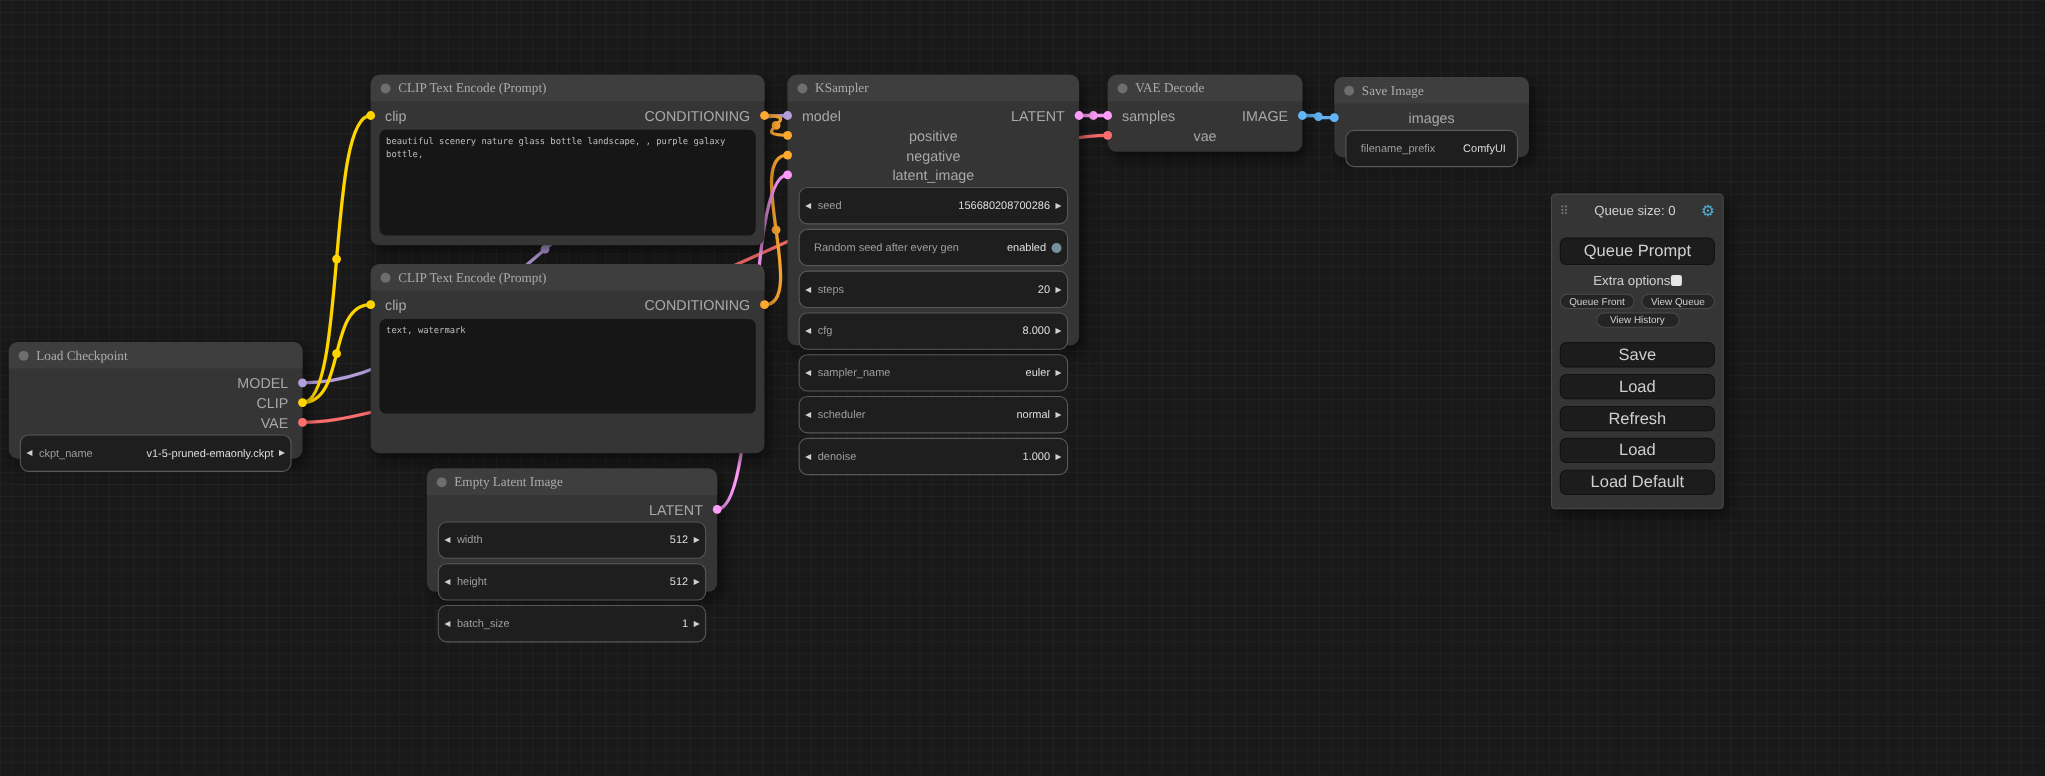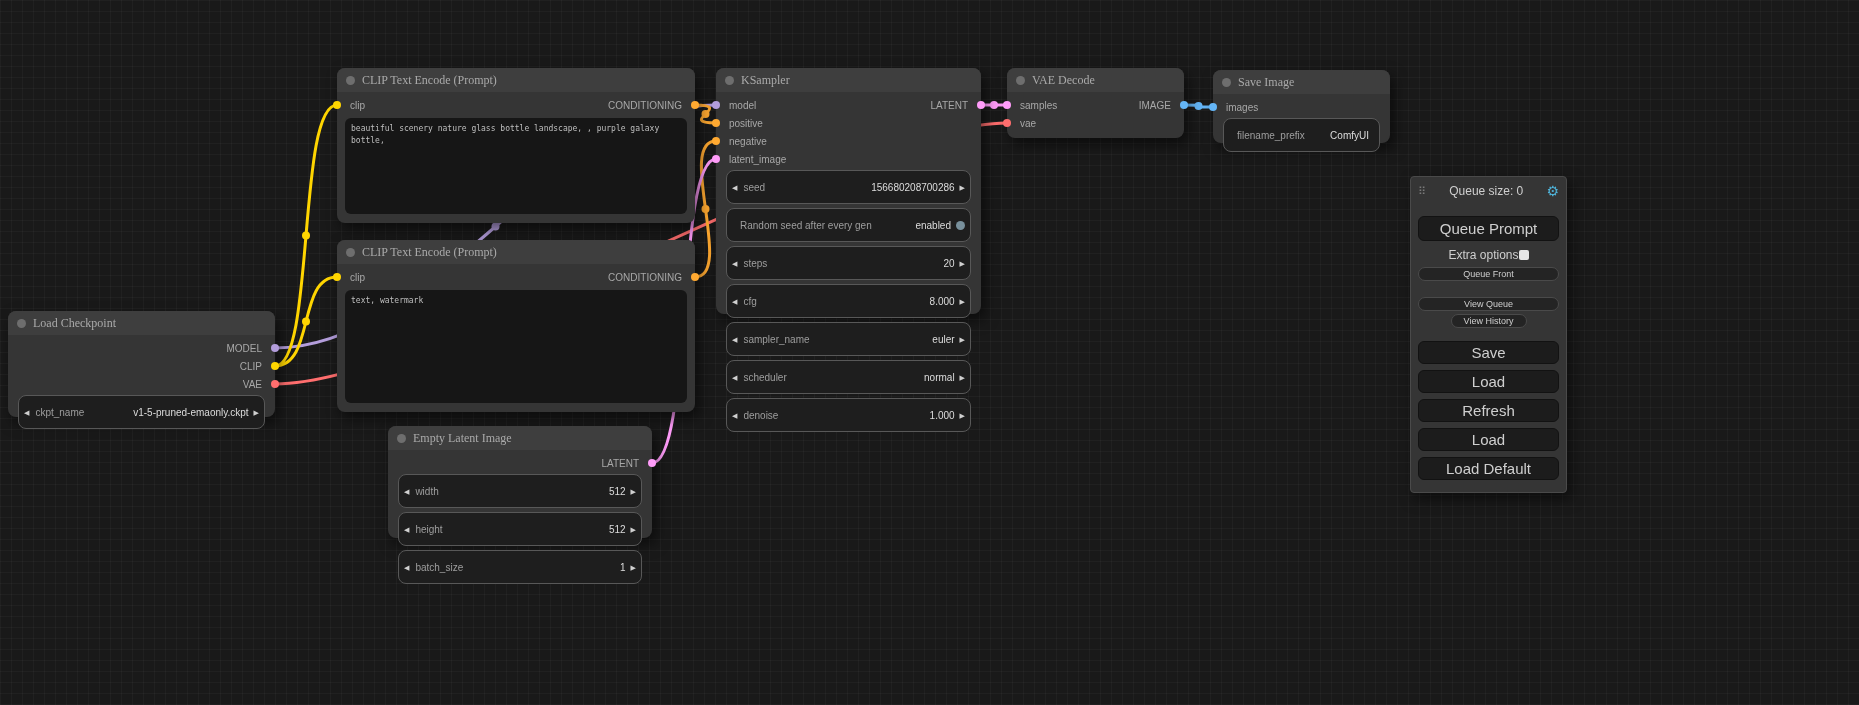--- a/index.html
+++ b/index.html
@@ -13,21 +13,21 @@
     background-size:11px 11px; }
   #wires { position:absolute; left:0; top:0; z-index:1; pointer-events:none; }
 
   .node { position:absolute; z-index:2; background:#353535; border-radius:8px;
     box-shadow:4px 6px 14px rgba(0,0,0,0.55); }
   .ntitle { height:24px; display:flex; align-items:center; gap:7px; padding:0 9px;
     background:#3e3e3e; border-radius:8px 8px 0 0; color:#aaaaaa; font-size:12px;font-family:Liberation Serif, serif; }
   .cdot { width:9px; height:9px; border-radius:50%; background:#6e6e6e; flex:0 0 auto; }
   .slots { padding-top:4px; }
   .slot { position:relative; height:18px; display:flex; align-items:center;
-    padding:0 13px; font-size:10px; color:#a8a8a8; }
+    padding:0 13px; font-size:13px; color:#a8a8a8;justify-content:center; }
   .slot .right-label { margin-left:auto; }
   .dot { width:8px; height:8px; border-radius:50%; background:#888; }
   .pdot { position:absolute; top:50%; margin-top:-4px; }
   .pdot.pleft  { left:-4px; }
   .pdot.pright { right:-4px; }
 
   .widget { height:14px; margin:0 10px 4px; display:flex; align-items:center;
     background:#1e1e1e; border:1px solid #585858; border-radius:8px;
     font-size:10px; color:#dcdcdc; padding:16px 5px; }
   .widget.first { margin-top:2px; }
@@ -49,21 +49,21 @@
   .drag-handle { color:#7a7a7a; font-size:11px; cursor:move; }
   .queue-size { flex:1; text-align:center; color:#cfcfcf; }
   .gear { font-size:14px; line-height:1; cursor:pointer; }
   .btn { display:block; width:100%; background:#1c1c1c; border:1px solid #121212;
     border-radius:6px; color:#cfcfcf; font-size:15px; font-family:inherit;
     padding:2px 0; text-align:center; cursor:pointer; }
   #queue-prompt { margin-top:16px; padding:3px 0; }
   .extra-row { display:flex; align-items:center; justify-content:center; gap:0;
     margin:7px 0 5px; font-size:12px; color:#cfcfcf; }
   .checkbox { width:10px; height:10px; background:#e6e6e6; border-radius:2px; cursor:pointer; }
-  .small-row { display:flex; gap:16px;flex-direction:column; }
+  .small-row { display:flex; gap:6px; }
   .btn.small { font-size:9px; padding:1px 3px; flex:1; border-radius:8px;
     background:#242424; border:1px solid #4a4a4a; }
   .vh-row { display:flex; justify-content:center; margin-top:3px; }
   .btn.small.vh { flex:none; width:76px; }
   .stack { display:flex; flex-direction:column; gap:6px; margin-top:13px; }
 </style>
 </head>
 <body>
 
 <div id="canvas">
@@ -137,21 +137,21 @@
       <span>CLIP Text Encode (Prompt)</span>
     </div>
     <div class="slots">
       <div class="slot">
         <span class="dot pdot pleft" style="background-color: rgb(255, 213, 0);"></span>
         <span>clip</span>
         <span class="right-label">CONDITIONING</span>
         <span class="dot pdot pright" style="background-color: rgb(255, 169, 49);"></span>
       </div>
     </div>
-    <textarea class="prompt" style="top: 50px; height: 113px;">text, watermark</textarea>
+    <textarea class="prompt" style="top: 50px; height: 86px;">text, watermark</textarea>
   </div>
 
   <div class="node" style="left:388px; top:426px; width:264px; height:112px;">
     <div class="ntitle">
       <span class="cdot"></span>
       <span>Empty Latent Image</span>
     </div>
     <div class="slots">
       <div class="slot">
         <span class="right-label">LATENT</span>

